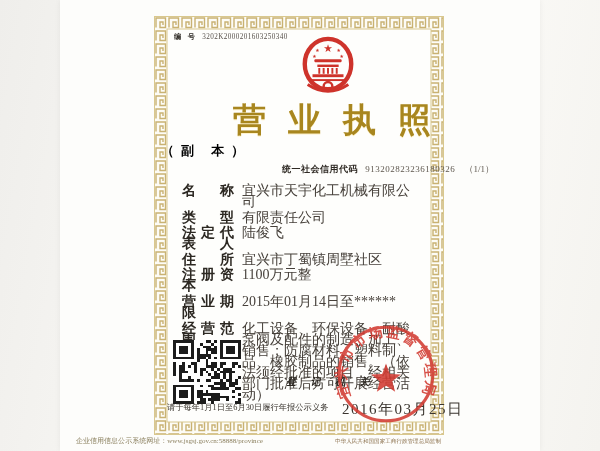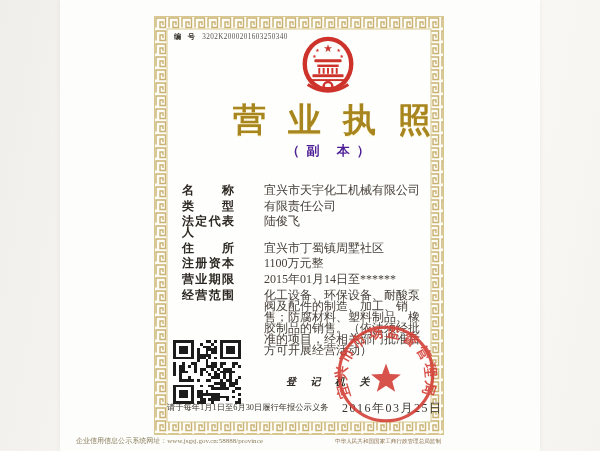--- a/index.html
+++ b/index.html
@@ -12,34 +12,34 @@
   .paper{position:absolute;left:60px;top:0;width:480px;height:451px;background:#fdfdfb;box-shadow:0 0 6px rgba(0,0,0,.06);}
   .frame-wrap{position:absolute;left:154px;top:16px;width:290px;height:419px;}
   .content{position:absolute;left:154px;top:16px;width:348px;height:419px;z-index:2;}
   .serial{position:absolute;left:20px;top:16px;font-size:9px;color:#3a352f;transform:scale(.8);transform-origin:left top;white-space:nowrap;}
   .serial b{letter-spacing:3px;margin-right:6px;color:#2e2a24;}
   .serial span{color:#56504a;letter-spacing:.5px;}
   .emblem{position:absolute;left:50%;top:20px;transform:translateX(-50%);}
   .title{position:absolute;left:0;top:82px;width:100%;text-align:center;font-size:33px;font-weight:bold;
     color:#a8861f;letter-spacing:22px;padding-left:30px;box-sizing:border-box;
     text-shadow:0 1px 0 rgba(255,235,170,.6);}
-  .subtitle{position:absolute;left:0;top:126px;width:100%;text-align:center;font-size:13px;font-weight:bold;
-    color:#4c1d95;letter-spacing:7px;padding-left:7px;box-sizing:border-box;}
+  .subtitle{position:absolute;left:0;top:126px;width:100%;font-size:13px;font-weight:bold;
+    color:#000000;letter-spacing:7px;padding-left:7px;box-sizing:border-box;}
   .credit{position:absolute;right:8px;top:147px;font-size:9px;white-space:nowrap;}
   .credit .lbl{font-weight:bold;color:#2f2a24;letter-spacing:.5px;}
   .credit .code{color:#5d564d;margin-left:5px;letter-spacing:.5px;}
   .credit .page{color:#5d564d;margin-left:7px;}
   .fields{position:absolute;left:28px;top:169px;width:240px;}
-  .frow{display:flex;align-items:flex-start;margin-bottom:4.6px;font-size:12px;line-height:11px;gap:22px;}
+  .frow{display:flex;align-items:flex-start;margin-bottom:4.6px;font-size:14px;line-height:11px;}
   .frow .lab{display:inline-block;width:52px;flex:0 0 52px;font-weight:bold;color:#2c2822;
     text-align:justify;text-align-last:justify;margin-right:8px;}
   .frow .val{color:#46403a;width:196px;}
   .qr{position:absolute;left:19px;top:324px;}
   .regauth{position:absolute;left:132px;top:359px;font-size:10px;font-weight:bold;color:#2c2822;letter-spacing:6px;white-space:nowrap;font-style:italic;}
-  .issue-date{position:absolute;left:188px;top:384px;font-size:12px;color:#3a352f;letter-spacing:1.5px;white-space:nowrap;}
+  .issue-date{position:absolute;left:188px;top:384px;font-size:15px;color:#3a352f;letter-spacing:1.5px;white-space:nowrap;}
   .notice{position:absolute;left:13px;top:386px;font-size:9px;transform:scale(.92);transform-origin:left top;color:#38332d;white-space:nowrap;}
   .seal{position:absolute;left:180px;top:306px;z-index:3;opacity:.88;}
   .footer-left{position:absolute;left:76px;top:436px;font-size:9px;color:#8c8160;transform:scale(.78);transform-origin:left top;white-space:nowrap;}
   .footer-right{position:absolute;left:335px;top:437px;font-size:9px;color:#8a6f4b;transform:scale(.62);transform-origin:left top;white-space:nowrap;}
 </style>
 </head>
 <body>
 
 <div class="paper"></div>
 
@@ -83,20 +83,25 @@
         <rect x="9" y="44.5" width="36" height="2"></rect>
         <circle cx="27" cy="52" r="4.5" fill="none" stroke="#ce332b" stroke-width="2.5"></circle>
         <path d="M6 50 Q27 64 48 50" fill="none" stroke="#ce332b" stroke-width="3"></path>
       </g>
     </svg>
   </div>
 
   <div class="title">营业执照</div>
   <div class="subtitle">（副 本）</div>
 
+  <div class="credit">
+    <span class="lbl">统一社会信用代码</span>
+    <span class="code">913202823236180326</span>
+    <span class="page">（1/1）</span>
+  </div>
 
   <div class="fields">
     <div class="frow">
       <span class="lab">名称</span>
       <span class="val">宜兴市天宇化工机械有限公司</span>
     </div>
     <div class="frow">
       <span class="lab">类型</span>
       <span class="val">有限责任公司</span>
     </div>

